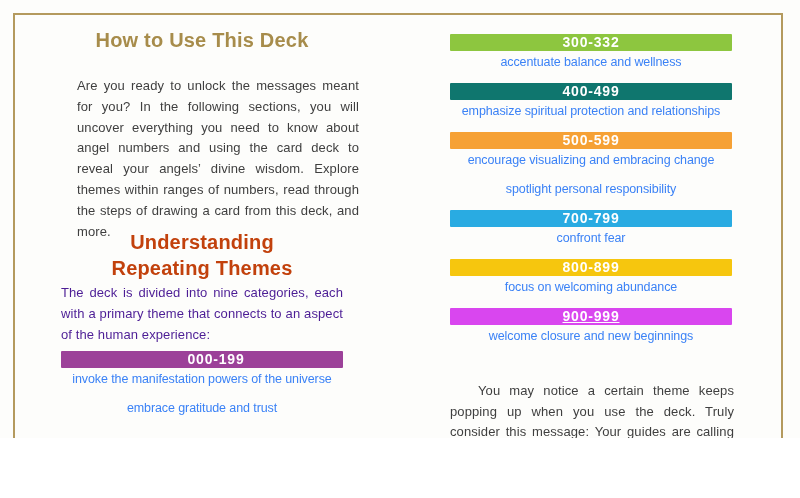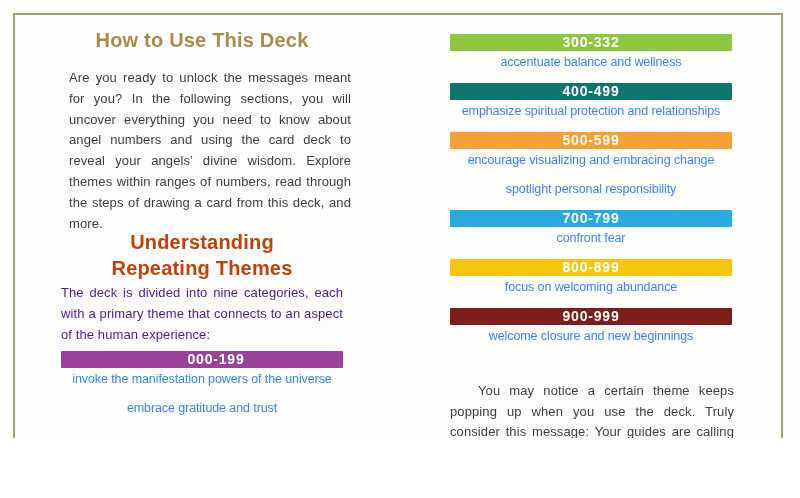--- a/index.html
+++ b/index.html
@@ -22,21 +22,21 @@
   .col-right { position: absolute; left: 450px; top: 0; width: 282px; }
 
   .h1 {
     position: absolute; top: 29px; left: 0; width: 282px;
     margin: 0; text-align: center;
     font-size: 20px; font-weight: bold; letter-spacing: 0.2px;
     color: #a78c4b;
   }
   .intro {
     position: absolute; top: 60px; left: 0; width: 282px;
-    margin: 8px; text-align: justify;
+    margin: 16px; text-align: justify;
     font-size: 13px; line-height: 20.8px; letter-spacing: 0.1px;
     color: #3f3f3f;
   }
   .h2 {
     position: absolute; top: 229px; left: 0; width: 282px;
     margin: 0; text-align: center;
     font-size: 20px; font-weight: bold; line-height: 26px; letter-spacing: 0.2px;
     color: #a78c4b;
   }
   .tintro {
@@ -119,20 +119,20 @@
       </div>
       <div class="theme">
         <div class="bar" style="background: rgb(41, 171, 226);">700-799</div>
         <div class="cap">confront fear</div>
       </div>
       <div class="theme">
         <div class="bar" style="background: rgb(246, 198, 14);">800-899</div>
         <div class="cap">focus on welcoming abundance</div>
       </div>
       <div class="theme">
-        <div class="bar" style="background: #7f1d1d;">900-999</div>
+        <div class="bar" style="background: #d946ef; text-decoration: underline;">900-999</div>
         <div class="cap">welcome closure and new beginnings</div>
       </div>
     </div>
 
     <p class="outro">You may notice a certain theme keeps popping up when you use the deck. Truly consider this message: Your guides are calling out to you as loudly as they can!</p>
   </div>
 </div>
 
 </body></html>

